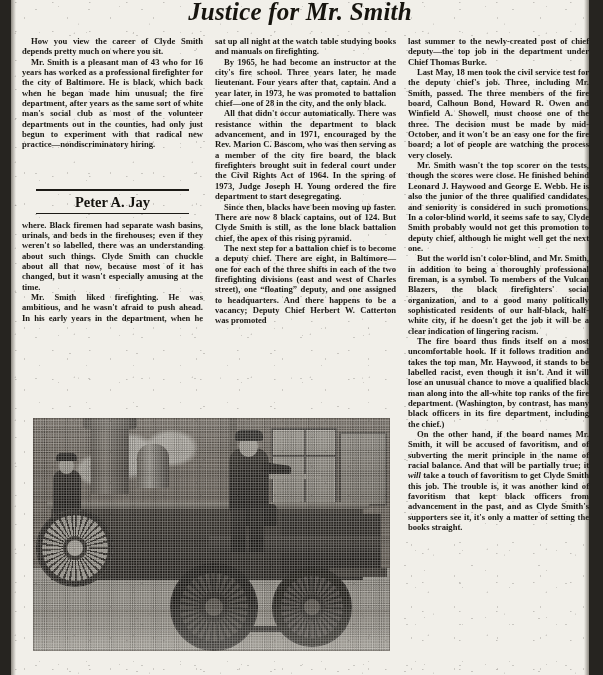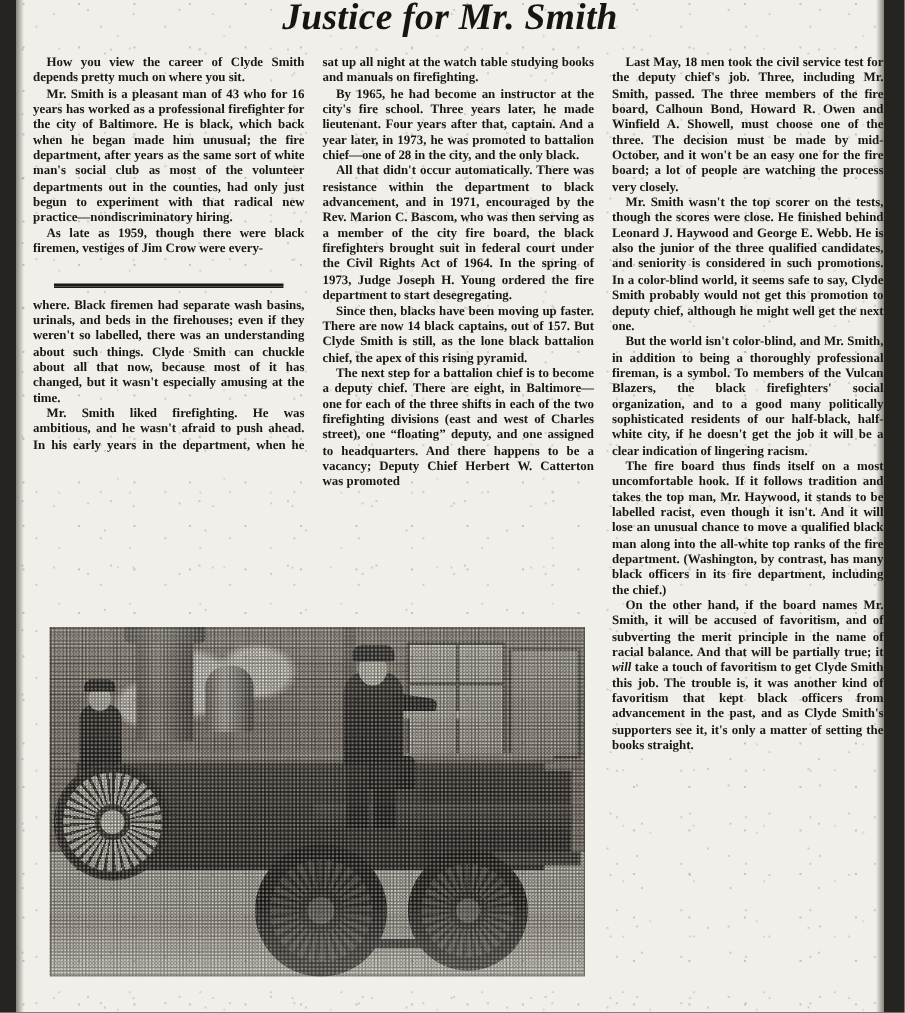--- a/index.html
+++ b/index.html
@@ -295,43 +295,44 @@
   <div class="edge-soft r"></div>
 
   <div class="content">
 
     <div class="headline">Justice for Mr. Smith</div>
 
     <div class="col" id="col1">
       <div class="c1a">
         <p>How you view the career of Clyde Smith depends pretty much on where you sit.</p>
         <p>Mr. Smith is a pleasant man of 43 who for 16 years has worked as a professional firefighter for the city of Baltimore. He is black, which back when he began made him unusual; the fire department, after years as the same sort of white man's social club as most of the volunteer departments out in the counties, had only just begun to experiment with that radical new practice—nondiscriminatory hiring.</p>
-        <p>As late as 1959, though there were black firemen, vestiges of Jim Crow were every-</p>
       </div>
 
       <div class="byline">
         <div class="rule"></div>
+        <div class="name">Peter A. Jay</div>
         <div class="rule thin"></div>
       </div>
 
       <div class="c1b">
         <p class="noind">where. Black firemen had separate wash basins, urinals, and beds in the firehouses; even if they weren't so labelled, there was an understanding about such things. Clyde Smith can chuckle about all that now, because most of it has changed, but it wasn't especially amusing at the time.</p>
         <p>Mr. Smith liked firefighting. He was ambitious, and he wasn't afraid to push ahead. In his early years in the department, when he was with Engine 24 in East Baltimore, he often took night watches for other men, and</p>
       </div>
     </div>
 
     <div class="col" id="col2">
       <p class="noind">sat up all night at the watch table studying books and manuals on firefighting.</p>
       <p>By 1965, he had become an instructor at the city's fire school. Three years later, he made lieutenant. Four years after that, captain. And a year later, in 1973, he was promoted to battalion chief—one of 28 in the city, and the only black.</p>
       <p>All that didn't occur automatically. There was resistance within the department to black advancement, and in 1971, encouraged by the Rev. Marion C. Bascom, who was then serving as a member of the city fire board, the black firefighters brought suit in federal court under the Civil Rights Act of 1964. In the spring of 1973, Judge Joseph H. Young ordered the fire department to start desegregating.</p>
-      <p>Since then, blacks have been moving up faster. There are now 14 black captains, out of 157. But Clyde Smith is still, as the lone black battalion chief, the apex of this rising pyramid.</p>
+      <p>Since then, blacks have been moving up faster. There are now 8 black captains, out of 124. But Clyde Smith is still, as the lone black battalion chief, the apex of this rising pyramid.</p>
       <p>The next step for a battalion chief is to become a deputy chief. There are eight, in Baltimore—one for each of the three shifts in each of the two firefighting divisions (east and west of Charles street), one “floating” deputy, and one assigned to headquarters. And there happens to be a vacancy; Deputy Chief Herbert W. Catterton was promoted</p>
     </div>
 
     <div class="col" id="col3">
+      <p class="noind">last summer to the newly-created post of chief deputy—the top job in the department under Chief Thomas Burke.</p>
       <p>Last May, 18 men took the civil service test for the deputy chief's job. Three, including Mr. Smith, passed. The three members of the fire board, Calhoun Bond, Howard R. Owen and Winfield A. Showell, must choose one of the three. The decision must be made by mid-October, and it won't be an easy one for the fire board; a lot of people are watching the process very closely.</p>
       <p>Mr. Smith wasn't the top scorer on the tests, though the scores were close. He finished behind Leonard J. Haywood and George E. Webb. He is also the junior of the three qualified candidates, and seniority is considered in such promotions. In a color-blind world, it seems safe to say, Clyde Smith probably would not get this promotion to deputy chief, although he might well get the next one.</p>
       <p>But the world isn't color-blind, and Mr. Smith, in addition to being a thoroughly professional fireman, is a symbol. To members of the Vulcan Blazers, the black firefighters' social organization, and to a good many politically sophisticated residents of our half-black, half-white city, if he doesn't get the job it will be a clear indication of lingering racism.</p>
       <p>The fire board thus finds itself on a most uncomfortable hook. If it follows tradition and takes the top man, Mr. Haywood, it stands to be labelled racist, even though it isn't. And it will lose an unusual chance to move a qualified black man along into the all-white top ranks of the fire department. (Washington, by contrast, has many black officers in its fire department, including the chief.)</p>
       <p><span>On the other hand, if the board names Mr. Smith, it will be accused of favoritism, and of subverting the merit principle in the name of racial balance. And that will be partially true; it </span><i>will</i><span> take a touch of favoritism to get Clyde Smith this job. The trouble is, it was another kind of favoritism that kept black officers from advancement in the past, and as Clyde Smith's supporters see it, it's only a matter of setting the books straight.</span></p>
     </div>
 
     <div class="photo">
       <div class="ph-layer">
         <div class="ph-wall"></div>

